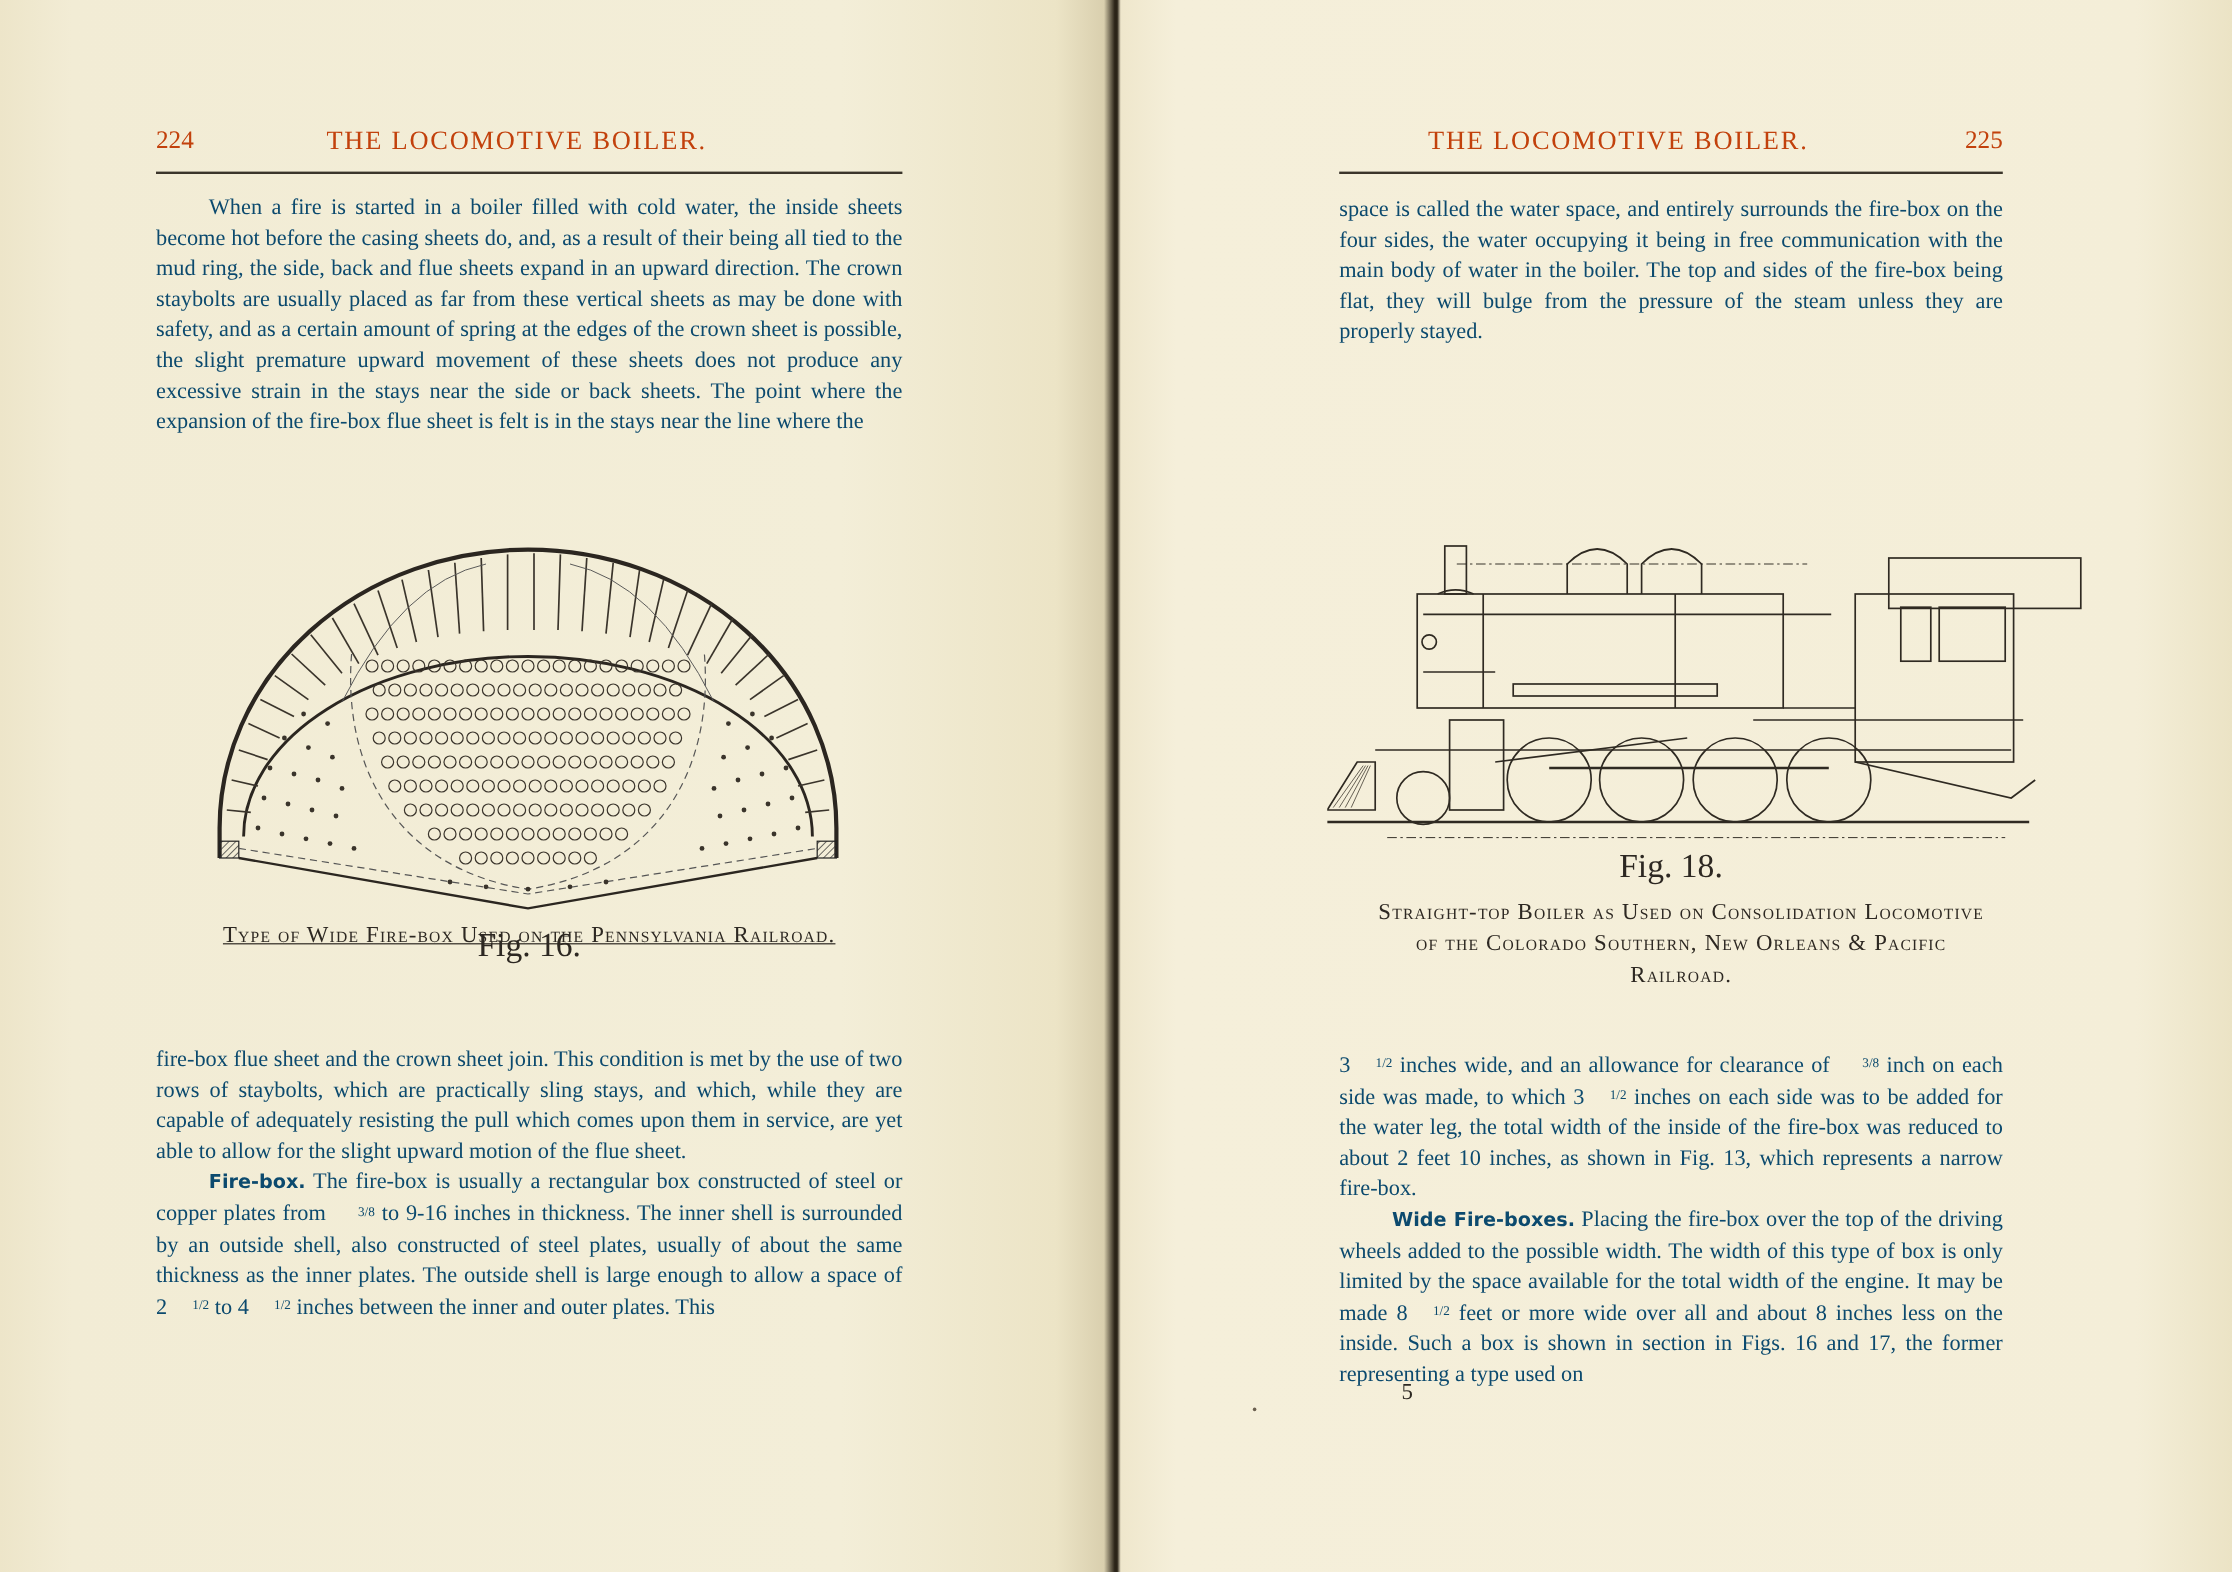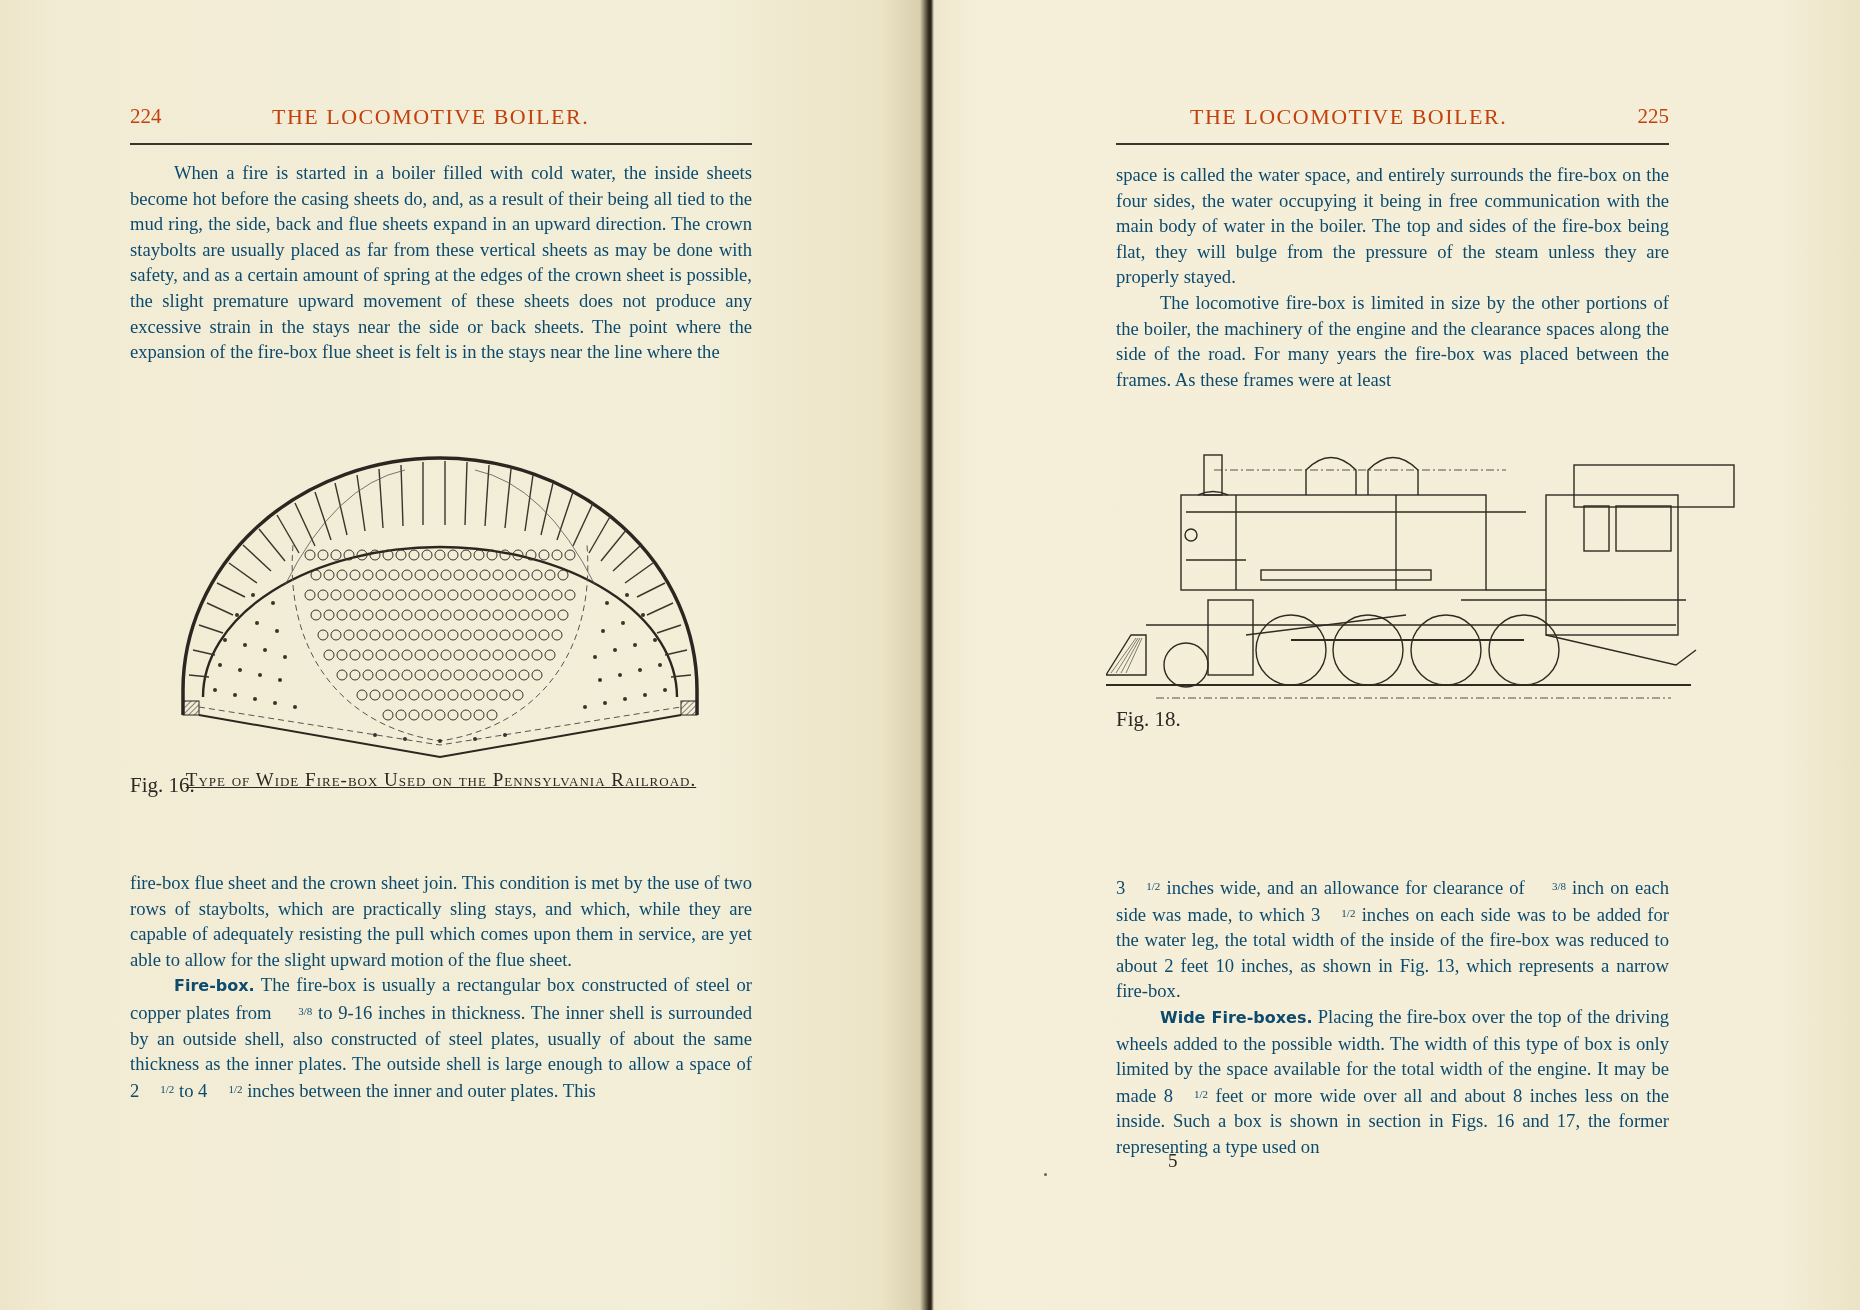--- a/index.html
+++ b/index.html
@@ -49,21 +49,21 @@
     .text p.indent { text-indent: 44px; }
     .text .run { font-weight: bold; font-family: "DejaVu Sans", sans-serif; font-size: 16px; }
     .frac { font-size: 11px; vertical-align: 4px; padding-left: 21px; }
 
     .left .text.top { left: 130px; width: 622px; top: 160px; }
     .left .text.bottom { left: 130px; width: 622px; top: 870px; }
     .right .text.top { left: 184px; width: 553px; top: 162px; }
     .right .text.bottom { left: 184px; width: 553px; top: 874px; }
 
     .fig-label {
-      position: absolute; font-size: 21px; color: #2d2822;
+      position: absolute; text-align: center; font-size: 28px; color: #2d2822;
     }
     .caption {
       position: absolute; text-align: center; font-size: 19px; line-height: 26px;
       font-variant: small-caps; letter-spacing: 1px; color: #2d2822;
     }
     .left .fig-label { left: 130px; width: 622px; top: 773px; }
     .left .caption { left: 130px; width: 622px; top: 767px; text-decoration: underline; }
     .right .fig-label { left: 184px; width: 553px; top: 707px; }
     .right .caption { left: 184px; width: 570px; top: 748px; }
 
@@ -370,21 +370,20 @@
 
 <div class="page right">
   <div class="header">
     <span class="title">THE LOCOMOTIVE BOILER.</span>
     <span class="pno">225</span>
   </div>
   <div class="header-rule"></div>
 
   <div class="text top">
     <p>space is called the water space, and entirely surrounds the fire-box on the four sides, the water occupying it being in free communication with the main body of water in the boiler. The top and sides of the fire-box being flat, they will bulge from the pressure of the steam unless they are properly stayed.</p>
-    <p class="indent">The locomotive fire-box is limited in size by the other portions of the boiler, the machinery of the engine and the clearance spaces along the side of the road. For many years the fire-box was placed between the frames. As these frames were at least</p>
   </div>
 
   <div class="figure">
     <svg width="640" height="265" viewBox="0 0 640 265" fill="none" stroke="#2f2a22" stroke-width="1.4">
 
       <line x1="0" y1="245" x2="585" y2="245" stroke-width="2"></line>
 
       <line x1="50" y1="258" x2="565" y2="258" stroke-dasharray="8,3,2,3" stroke-width="0.8"></line>
 
       <rect x="98" y="15" width="18" height="40"></rect>
@@ -430,20 +429,25 @@
       <line x1="185" y1="200" x2="418" y2="200" stroke-width="2.2"></line>
       <line x1="140" y1="195" x2="300" y2="175"></line>
 
       <line x1="40" y1="185" x2="570" y2="185"></line>
       <path d="M440,195 L570,225 L590,210"></path>
       <line x1="380" y1="150" x2="440" y2="150"></line>
     </svg>
   </div>
 
   <div class="fig-label">Fig. 18.</div>
+  <div class="caption">
+    <div>Straight-top Boiler as Used on Consolidation Locomotive</div>
+    <div>of the Colorado Southern, New Orleans &amp; Pacific</div>
+    <div>Railroad.</div>
+  </div>
 
   <div class="text bottom">
     <p><span>3</span><span class="frac">1/2</span><span> inches wide, and an allowance for clearance of </span><span class="frac">3/8</span><span> inch on each side was made, to which 3</span><span class="frac">1/2</span><span> inches on each side was to be added for the water leg, the total width of the inside of the fire-box was reduced to about 2 feet 10 inches, as shown in Fig. 13, which represents a narrow fire-box.</span></p>
     <p class="indent"><span class="run">Wide Fire-boxes.</span><span> Placing the fire-box over the top of the driving wheels added to the possible width. The width of this type of box is only limited by the space available for the total width of the engine. It may be made 8</span><span class="frac">1/2</span><span> feet or more wide over all and about 8 inches less on the inside. Such a box is shown in section in Figs. 16 and 17, the former representing a type used on</span></p>
   </div>
 
   <div class="folio">5</div>
   <div class="speck" style="left:112px; top:1173px;"></div>
 </div>
 

